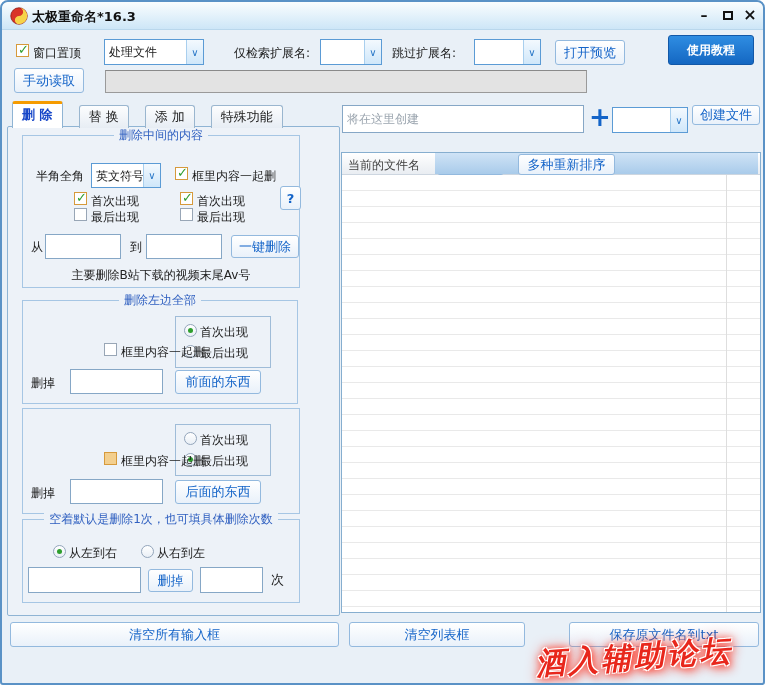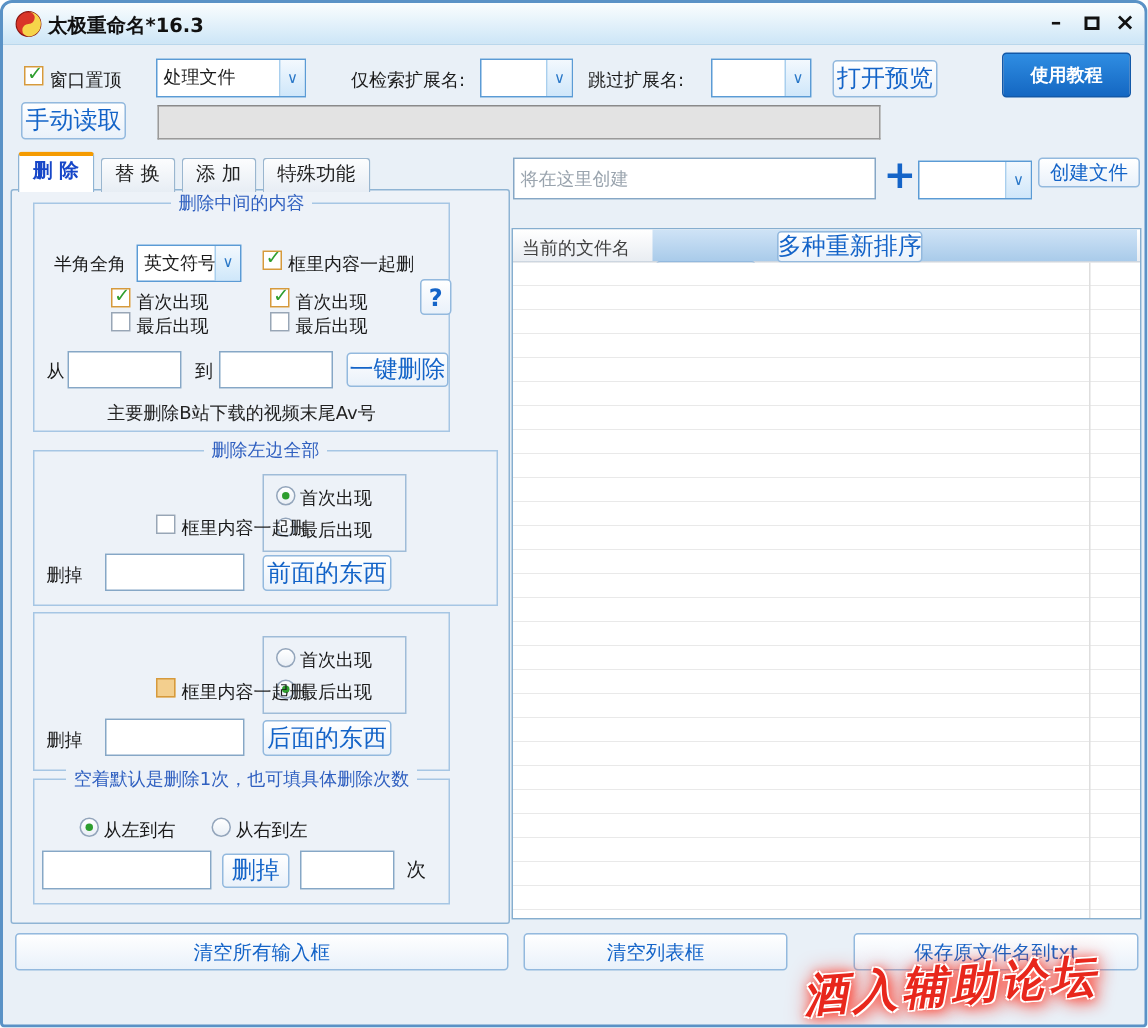--- a/index.html
+++ b/index.html
@@ -14,21 +14,21 @@
     background:linear-gradient(#fafdfe,#cde6f7);border-bottom:1px solid #b9d7ec;border-radius:6px 6px 0 0;}
   .apptitle{position:absolute;left:30px;top:6px;font-size:13px;font-weight:bold;color:#111;}
   .appicon{position:absolute;left:8px;top:5px;width:18px;height:18px;}
   .wbtn{position:absolute;top:3px;width:20px;height:20px;text-align:center;line-height:20px;
     font-size:14px;font-weight:bold;color:#111;cursor:default;}
   .maxsq{display:inline-block;width:10px;height:9px;border:2px solid #111;margin-top:6px;}
   
   .lbl{position:absolute;white-space:nowrap;}
   .btn{position:absolute;display:flex;align-items:center;justify-content:center;
     background:linear-gradient(#ffffff,#e9f1fa);border:1px solid #93b9de;border-radius:3px;
-    color:#1464c8;font-size:16px;white-space:nowrap;cursor:default;}
+    color:#1464c8;font-size:13px;white-space:nowrap;cursor:default;}
   .btn.big{font-size:13px;}
   .btn.primary{background:linear-gradient(#2f8de2,#1467c2);border:1px solid #1258a8;color:#fff;
     font-weight:bold;font-size:12px;border-radius:3px;}
   .inp{position:absolute;border:1px solid #86a7c6;background:#fff;padding:0 4px;
     font:12px "DejaVu Sans","Liberation Sans",sans-serif;color:#222;}
   .inp.disabled{background:#e3e3e3;border:1px solid #9a9a9a;border-top-color:#8a8a8a;}
   .inp::placeholder{color:#9aa4ae;}
   .combo{position:absolute;background:#fff;border:1px solid #5b9bd5;}
   .combo .val{position:absolute;left:4px;top:50%;transform:translateY(-50%);white-space:nowrap;}
   .combo .arr{position:absolute;right:0;top:0;bottom:0;width:17px;
@@ -37,21 +37,21 @@
   .cb{position:absolute;width:13px;height:13px;background:#fff;border:1px solid #98a6b6;}
   .cb.checked{border:1px solid #d69a3c;}
   .cb.checked::after{content:"✓";position:absolute;left:1px;top:-3px;color:#2f9e2f;
     font-weight:bold;font-size:13px;}
   .cb.partial{border:1px solid #d69a3c;background:#f3cf8e;}
   .radio{position:absolute;width:13px;height:13px;border-radius:50%;
     border:1px solid #93a5bb;background:linear-gradient(#fff,#e9eff6);}
   .radio.sel::after{content:"";position:absolute;left:3px;top:3px;width:5px;height:5px;
     border-radius:50%;background:#2e9e2e;}
   
-  .tabs{position:absolute;left:10px;top:99px;display:flex;align-items:flex-end;gap:4px;z-index:3;}
+  .tabs{position:absolute;left:10px;top:99px;display:flex;align-items:flex-end;gap:16px;z-index:3;}
   .tab{height:23px;line-height:22px;padding:0 9px;font-size:13px;color:#222;
     background:linear-gradient(#fcfdfe,#e7edf4);border:1px solid #9ab6cf;border-bottom:none;
     border-radius:3px 3px 0 0;cursor:default;}
   .tab.active{height:27px;line-height:22px;background:#fff;border:1px solid #8fb4d4;border-bottom:none;
     border-top:3px solid #f59b00;font-weight:bold;color:#1646c8;}
   .panel{position:absolute;left:5px;top:124px;width:333px;height:490px;
     border:1px solid #8fb4d4;background:#edf2f8;border-radius:2px;z-index:1;}
   .grp{position:absolute;border:1px solid #a6c6e4;z-index:2;}
   .gtitle{position:absolute;top:-9px;left:0;right:0;text-align:center;pointer-events:none;}
   .gtitle span{background:#edf2f8;padding:0 5px;color:#3060c0;}
@@ -153,21 +153,21 @@
 
     <span class="lbl" style="left:8px;top:103px;">从</span>
     <input class="inp" style="left: 22px; top: 98px; width: 76px; height: 25px;">
     <span class="lbl" style="left:107px;top:103px;">到</span>
     <input class="inp" style="left: 123px; top: 98px; width: 76px; height: 25px;">
     <div class="btn" style="left:208px;top:99px;width:68px;height:23px;">一键删除</div>
 
     <div class="hint" style="top:131px;">主要删除B站下载的视频末尾Av号</div>
   </div>
 
-  <div class="grp" style="left:20px;top:298px;width:310px;height:104px;">
+  <div class="grp" style="left:20px;top:298px;width:276px;height:104px;">
     <div class="gtitle"><span>删除左边全部</span></div>
     <div class="radiobox" style="left:152px;top:15px;width:96px;height:52px;">
       <span class="radio sel" style="left:8px;top:7px;"></span>
       <span class="lbl" style="left:24px;top:7px;">首次出现</span>
       <span class="radio" style="left:8px;top:28px;"></span>
       <span class="lbl" style="left:24px;top:28px;">最后出现</span>
     </div>
     <span class="cb" style="left:81px;top:42px;"></span>
     <span class="lbl" style="left:98px;top:43px;">框里内容一起删</span>
     <span class="lbl" style="left:8px;top:74px;">删掉</span>

